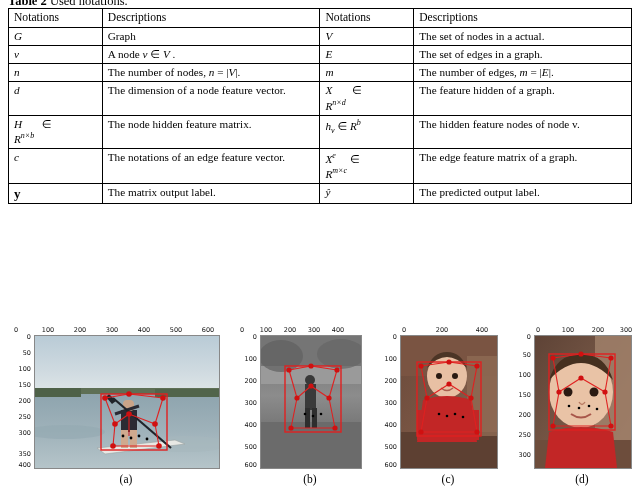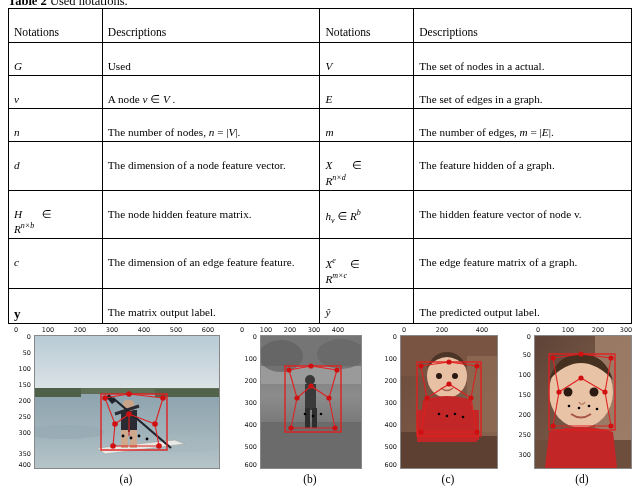--- a/index.html
+++ b/index.html
@@ -33,21 +33,21 @@
     position: absolute;
     left: 8px;
     top: 8px;
     width: 624px;
     border-collapse: collapse;
     font-size: 11.2px;
     line-height: 1.18;
   }
   table.notations td {
     border: 1px solid #000000;
-    padding: 17px 4px 2px 5px;
+    padding: 2px 4px 2px 5px;
     vertical-align: top;
   }
   table.notations td.hdr {
     font-size: 11.6px;
   }
   .c1 { width: 88px; }
   .c2 { width: 224px; }
   .c3 { width: 88px; }
   .c4 { width: 224px; }
   .math {
@@ -143,21 +143,21 @@
     <tbody>
         <tr>
       <td class="c1 hdr">Notations</td>
       <td class="c2 hdr">Descriptions</td>
       <td class="c3 hdr">Notations</td>
       <td class="c4 hdr">Descriptions</td>
     </tr>
 
     <tr>
       <td class="c1 math">G</td>
-      <td class="c2">Used</td>
+      <td class="c2">Graph</td>
       <td class="c3 math">V</td>
       <td class="c4">The set of nodes in a actual.</td>
     </tr>
 
     <tr>
       <td class="c1 math">v</td>
       <td class="c2">A node <span class="math">v</span> <span class="up">∈</span> <span class="math">V</span> .</td>
       <td class="c3 math">E</td>
       <td class="c4">The set of edges in a graph.</td>
     </tr>
@@ -176,26 +176,26 @@
       <td class="c2">The dimension of a node feature vector.</td>
       <td class="c3 math">X &nbsp;&nbsp;&nbsp;&nbsp;&nbsp;&nbsp;<span class="up">∈</span><br>R<span class="sup">n×d</span></td>
       <td class="c4">The feature hidden of a graph.</td>
     </tr>
 
 
     <tr>
       <td class="c1 math">H &nbsp;&nbsp;&nbsp;&nbsp;&nbsp;&nbsp;<span class="up">∈</span><br>R<span class="sup">n×b</span></td>
       <td class="c2">The node hidden feature matrix.</td>
       <td class="c3 math">h<span class="sub">v</span> <span class="up">∈</span> R<span class="sup">b</span></td>
-      <td class="c4">The hidden feature vector of node v.</td>
+      <td class="c4">The hidden feature nodes of node v.</td>
     </tr>
 
     <tr>
       <td class="c1 math">c</td>
-      <td class="c2">The dimension of an edge feature feature.</td>
+      <td class="c2">The notations of an edge feature vector.</td>
       <td class="c3 math">X<span class="sup">e</span> &nbsp;&nbsp;&nbsp;&nbsp;<span class="up">∈</span><br>R<span class="sup">m×c</span></td>
       <td class="c4">The edge feature matrix of a graph.</td>
     </tr>
 
     <tr>
       <td class="c1"><span class="bold-y">y</span></td>
       <td class="c2">The matrix output label.</td>
       <td class="c3 math">ŷ</td>
       <td class="c4">The predicted output label.</td>
     </tr>

